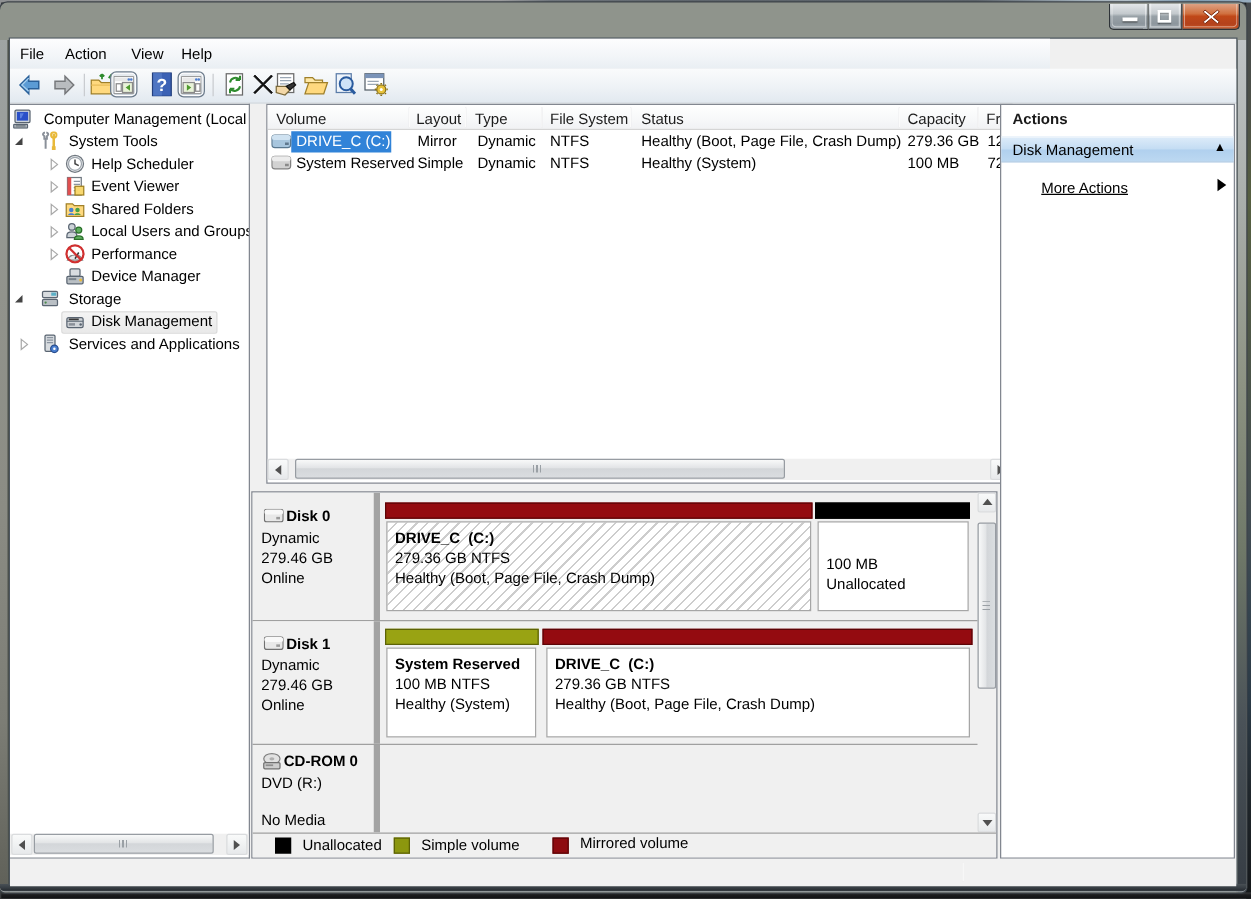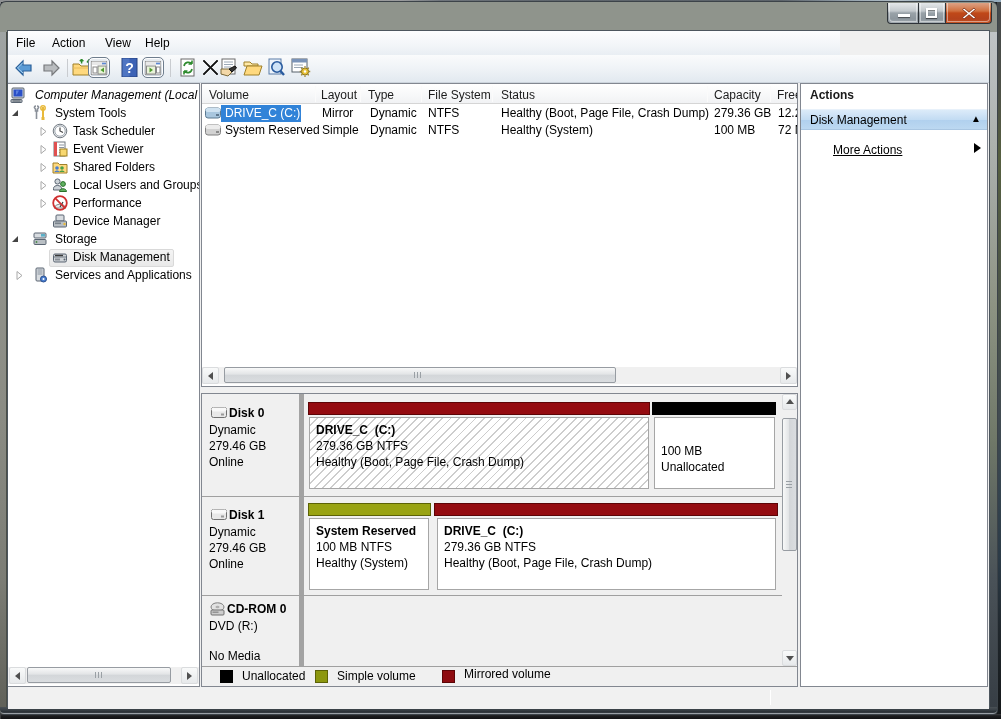--- a/index.html
+++ b/index.html
@@ -234,42 +234,42 @@
       <div class="abs" id="treepane">
         <div id="tree-sel"></div>
         <div class="trow" style="top:2px;">
           <svg class="tico" style="left:2px;" width="16" height="16" viewBox="0 0 16 16">
               <rect x="2" y="1" width="12" height="10" rx="1" fill="#cdd3d8" stroke="#5a6572"></rect>
               <rect x="3.5" y="2.5" width="9" height="7" fill="#2a50c8"></rect>
               <path d="M6 3.5 l3 0 l-2 4 l-1 0 Z" fill="#5a7fe0"></path>
               <rect x="1" y="12.5" width="11" height="3" rx="0.5" fill="#b9bfc4" stroke="#5a6572"></rect>
               <path d="M2.5 13.5 h8 M2.5 14.5 h8" stroke="#6a737c" stroke-width=".7"></path>
             </svg>
-          <span style="position:absolute;left:27px;font-style:italic;">Computer Management (Local</span>
+          <span style="position:absolute;left:27px;">Computer Management (Local</span>
         </div>
         <div class="trow" style="top:20px;">
           <div class="arrow-open" style="left:4px;top:6px;"></div>
           <svg class="tico" style="left:24px;" width="16" height="16" viewBox="0 0 16 16">
               <path d="M4 1 C2.5 1 2 2.5 2.8 3.3 L3.5 4 L3.5 6 L5.5 6 L5.5 4 L6.2 3.3 C7 2.5 6.5 1 5 1 M4.5 6 L4.5 14" stroke="#8a9099" stroke-width="1.6" fill="none"></path>
               <path d="M11 2 L11 14" stroke="#e8b93a" stroke-width="2"></path>
               <circle cx="11" cy="3" r="2.2" fill="none" stroke="#e8b93a" stroke-width="1.5"></circle>
               <path d="M9.5 12 L12.5 12 L12.5 15 L9.5 15 Z" fill="#e8b93a"></path>
             </svg>
           <span style="position:absolute;left:47px;">System Tools</span>
         </div>
         <div class="trow" style="top:38px;">
           <svg class="arrow-closed" style="left:32px;top:4px;" width="7" height="11" viewBox="0 0 7 11">
               <path d="M1 1.5 L6 5.5 L1 9.5 Z" fill="#fdfdfd" stroke="#a9a9a9" stroke-width="1"></path>
             </svg>
           <svg class="tico" style="left:44px;" width="16" height="16" viewBox="0 0 16 16">
               <circle cx="8" cy="8" r="6.8" fill="#e8eaec" stroke="#707880"></circle>
               <circle cx="8" cy="8" r="5.2" fill="#fff" stroke="#a0a8b0"></circle>
               <path d="M8 4.5 L8 8 L11 9.5" stroke="#444" stroke-width="1.2" fill="none"></path>
             </svg>
-          <span style="position:absolute;left:65px;">Task Scheduler</span>
+          <span style="position:absolute;left:65px;">Help Scheduler</span>
         </div>
         <div class="trow" style="top:56px;">
           <svg class="arrow-closed" style="left:32px;top:4px;" width="7" height="11" viewBox="0 0 7 11">
               <path d="M1 1.5 L6 5.5 L1 9.5 Z" fill="#fdfdfd" stroke="#a9a9a9" stroke-width="1"></path>
             </svg>
           <svg class="tico" style="left:44px;" width="16" height="16" viewBox="0 0 16 16">
               <rect x="2" y="1" width="11" height="14" fill="#fff" stroke="#707880"></rect>
               <rect x="2" y="1" width="3" height="14" fill="#e05050"></rect>
               <path d="M7 4 h5 M7 6.5 h5 M7 9 h5 M7 11.5 h4" stroke="#8a94a0" stroke-width="1"></path>
               <rect x="8" y="8" width="7" height="7" fill="#f8d870" stroke="#a08020"></rect>
@@ -357,21 +357,21 @@
         <div id="tree-hscroll">
           <div class="sb-track" style="left:0px;top:583px;width:191px;height:17px;"></div>
           <div class="sb-btn" style="left:1px;top:583px;width:17px;height:17px;"></div>
           <div class="sb-arrow" style="left:7px;top:588px;border-top:4px solid transparent;border-bottom:4px solid transparent;border-right:5px solid #505050;"></div>
           <div class="sb-btn" style="left:173px;top:583px;width:17px;height:17px;"></div>
           <div class="sb-arrow" style="left:179px;top:588px;border-top:4px solid transparent;border-bottom:4px solid transparent;border-left:5px solid #505050;"></div>
           <div class="sb-thumb" style="left:19px;top:583px;width:144px;height:16px;"></div>
           <div class="grip-h" style="left:87px;top:588px;"></div>
         </div>
       </div>
-      <div class="abs" id="listpane" style="overflow:hidden;">
+      <div class="abs" id="listpane" style="overflow:hidden;margin-left:12px;">
         <div id="lv-header">
           <span class="lvh" style="left:7px;">Volume</span>
           <span class="lvh" style="left:119px;">Layout</span>
           <span class="lvh" style="left:166px;">Type</span>
           <span class="lvh" style="left:226px;">File System</span>
           <span class="lvh" style="left:299px;">Status</span>
           <span class="lvh" style="left:512px;">Capacity</span>
           <span class="lvh" style="left:575px;">Free Sp</span>
           <div class="lvh-sep" style="left:113px;"></div>
           <div class="lvh-sep" style="left:158px;"></div>

